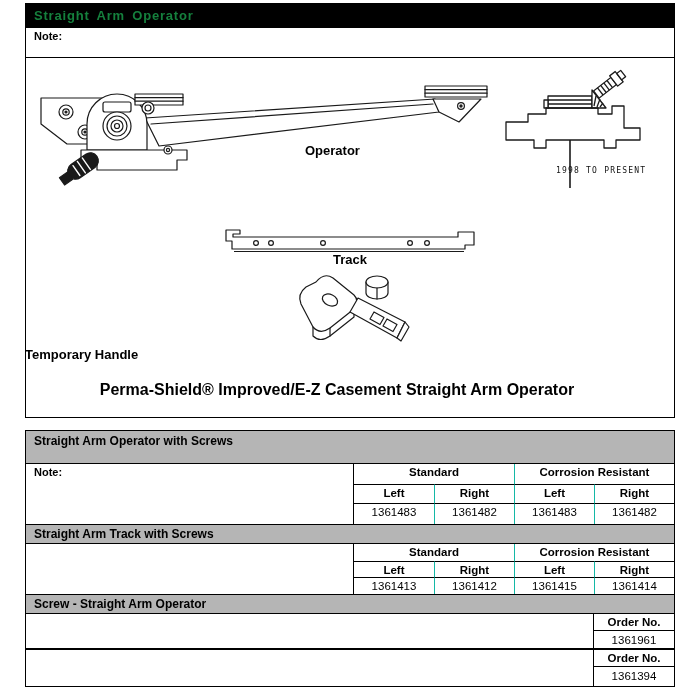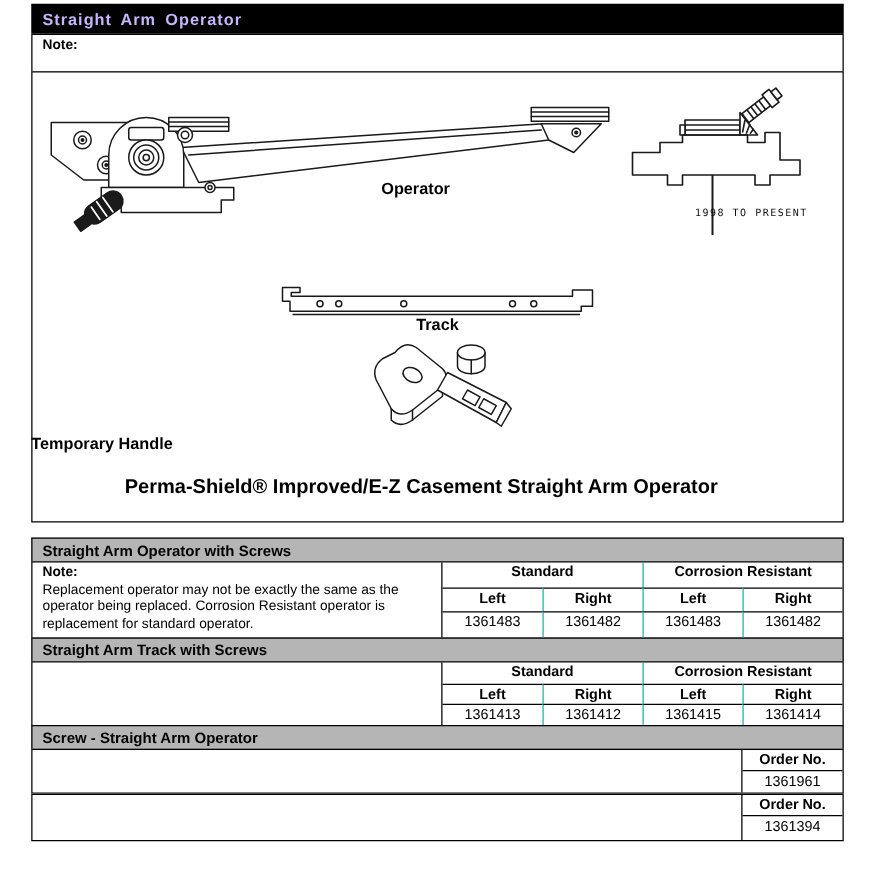--- a/index.html
+++ b/index.html
@@ -5,21 +5,21 @@
   html,body{margin:0;padding:0;}
   body{
     width:700px;height:700px;background:#ffffff;position:relative;
     font-family:"Liberation Sans", sans-serif;color:#000;
     -webkit-font-smoothing:antialiased;
   }
   .abs{position:absolute;box-sizing:border-box;}
 
   
   .title-bar{
-    left:25px;top:3px;width:650px;height:24px;background:#000;color:#c4b5fd;
+    left:25px;top:3px;width:650px;height:24px;background:#000;color:#15803d;
     font-weight:bold;font-size:13px;letter-spacing:.8px;word-spacing:3px;
     padding:5px 0 0 9px;
   }
   .note-box{
     left:25px;top:27px;width:650px;height:31px;border:1px solid #000;
     padding:2px 8px;font-size:11px;line-height:13px;
   }
   .note-box .lbl{font-weight:bold;}
 
   
@@ -32,21 +32,21 @@
     font-family:"DejaVu Sans Mono", monospace;color:#111;
   }
   #lbl-track{left:25px;top:252px;width:650px;text-align:center;}
   #lbl-handle{left:25px;top:347px;width:650px;text-align:left;}
   #lbl-caption{left:25px;top:381px;width:624px;text-align:center;font-size:16px;}
 
   
   .parts{left:25px;top:430px;width:650px;font-size:11.5px;}
   .sec-h{
     background:#b5b5b5;border:1px solid #000;font-weight:bold;font-size:12px;
-    height:20px;padding:3px 0 0 8px;box-sizing:border-box;
+    height:34px;padding:3px 0 0 8px;box-sizing:border-box;
   }
   .sec-h.slim{height:20px;padding-top:2px;}
   .sec-h + div, .sec-b + .sec-h{margin-top:-1px;}
   .sec-b{border:1px solid #000;display:flex;box-sizing:border-box;background:#fff;}
   .b-s1{height:62px;}
   .b-s2{height:52px;}
   .b-s3{height:36px;}
   .b-s4{height:38px;}
   .left-cell{width:328px;border-right:1px solid #000;box-sizing:border-box;padding:2px 8px;font-size:11px;line-height:13.5px;}
   .left-cell .lbl{font-weight:bold;}
@@ -189,21 +189,20 @@
 <div class="fig-label" id="lbl-track">Track</div>
 <div class="fig-label" id="lbl-handle">Temporary Handle</div>
 <div class="fig-label" id="lbl-caption">Perma-Shield® Improved/E-Z Casement Straight Arm Operator</div>
 
 <div class="abs parts">
 
   <div class="sec-h">Straight Arm Operator with Screws</div>
   <div class="sec-b b-s1">
     <div class="left-cell">
       <span class="lbl">Note:</span>
-      <div>Replacement operator may not be exactly the same as the operator being replaced. Corrosion Resistant operator is replacement for standard operator.</div>
     </div>
     <div class="nest r1">
       <div class="g">Standard</div>
       <div class="g">Corrosion Resistant</div>
       <div class="h fc">Left</div>
       <div class="h">Right</div>
       <div class="h">Left</div>
       <div class="h">Right</div>
       <div class="v fc">1361483</div>
       <div class="v">1361482</div>

